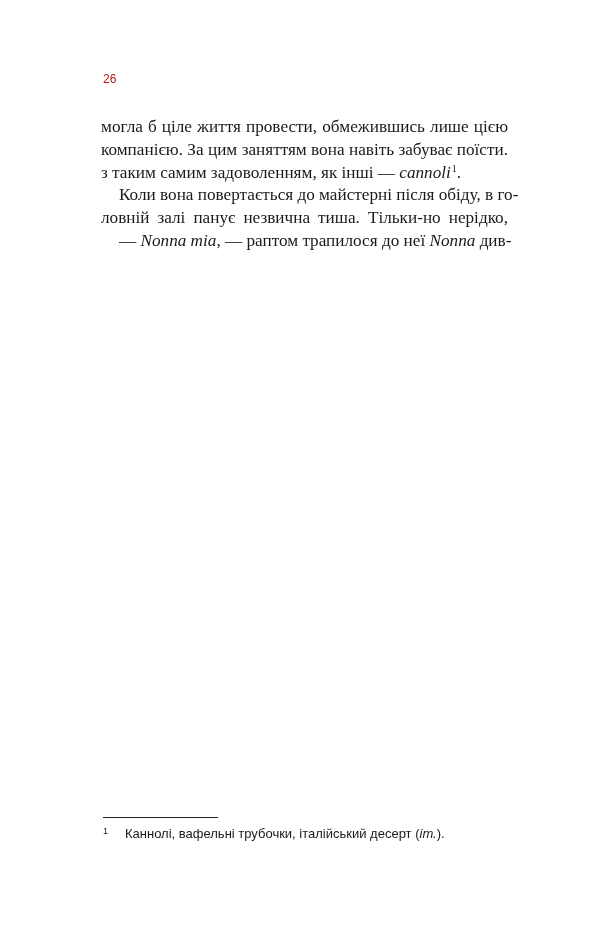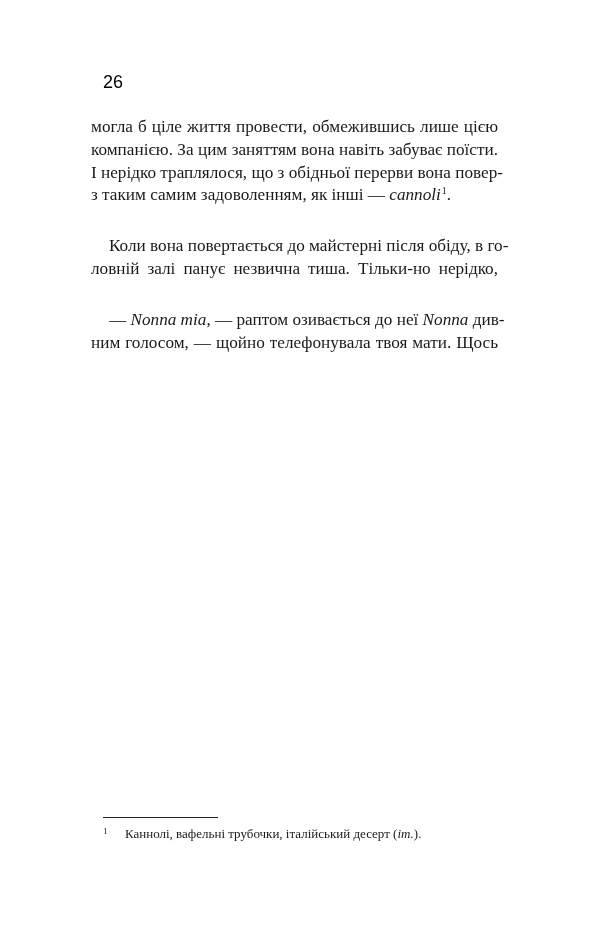--- a/index.html
+++ b/index.html
@@ -12,92 +12,89 @@
       height: 947px;
       position: relative;
       overflow: hidden;
       color: #1a1a1a;
     }
     .page-number {
       position: absolute;
       left: 103px;
       top: 72px;
       font-family: "Liberation Sans", sans-serif;
-      font-size: 18px;
-      color: #000000;
+      font-size: 12px;
+      color: #b91c1c;
     }
     .body-text {
       position: absolute;
-      left: 91px;
+      left: 101px;
       top: 116px;
       width: 407px;
       font-family: "Liberation Serif", serif;
       font-size: 17.2px;
       line-height: 22.8px;
       color: #1a1a1a;
     }
     .line {
       display: block;
       white-space: nowrap;
       text-align: justify;
       text-align-last: justify;
     }
     .line.last {
       text-align-last: left;
       font-family: Liberation Serif, serif;
     }
     .indent {
       padding-left: 18px;
-      margin-top: 28px;
     }
     em { font-style: italic; }
     sup {
       font-size: 10px;
       vertical-align: 6px;
       line-height: 0;
       padding-left: 1px;
     }
     .footnote-rule {
       position: absolute;
       left: 103px;
       top: 817px;
       width: 115px;
       height: 1px;
       background: #222;
     }
     .footnote {
       position: absolute;
       left: 103px;
       top: 826px;
-      font-family: Liberation Serif, serif;
+      font-family: Liberation Sans, sans-serif;
       font-size: 13px;
       color: #1a1a1a;
       white-space: nowrap;
     }
     .footnote .fn-mark {
       display: inline-block;
       width: 22px;
       font-size: 9px;
       vertical-align: 4px;
     }
   </style>
 </head>
 <body>
 
 <div class="page-number">26</div>
 
 <div class="body-text">
   <span class="line">могла б ціле життя провести, обмежившись лише цією</span>
   <span class="line">компанією. За цим заняттям вона навіть забуває поїсти.</span>
-  <span class="line">І нерідко траплялося, що з обідньої перерви вона повер-</span>
   <span class="line last"><span>з таким самим задоволенням, як інші — </span><em>cannoli</em><sup>1</sup><span>.</span></span>
 
   <span class="line indent">Коли вона повертається до майстерні після обіду, в го-</span>
   <span class="line">ловній залі панує незвична тиша. Тільки-но нерідко,</span>
 
-  <span class="line indent"><span>— </span><em>Nonna mia</em><span>, — раптом озивається до неї </span><em>Nonna</em><span> див-</span></span>
-  <span class="line">ним голосом, — щойно телефонувала твоя мати. Щось</span>
+  <span class="line indent"><span>— </span><em>Nonna mia</em><span>, — раптом трапилося до неї </span><em>Nonna</em><span> див-</span></span>
 </div>
 
 <div class="footnote-rule"></div>
 <div class="footnote">
   <span class="fn-mark">1</span><span>Каннолі, вафельні трубочки, італійський десерт (</span><em>іт.</em><span>).</span>
 </div>
 
 </body></html>

